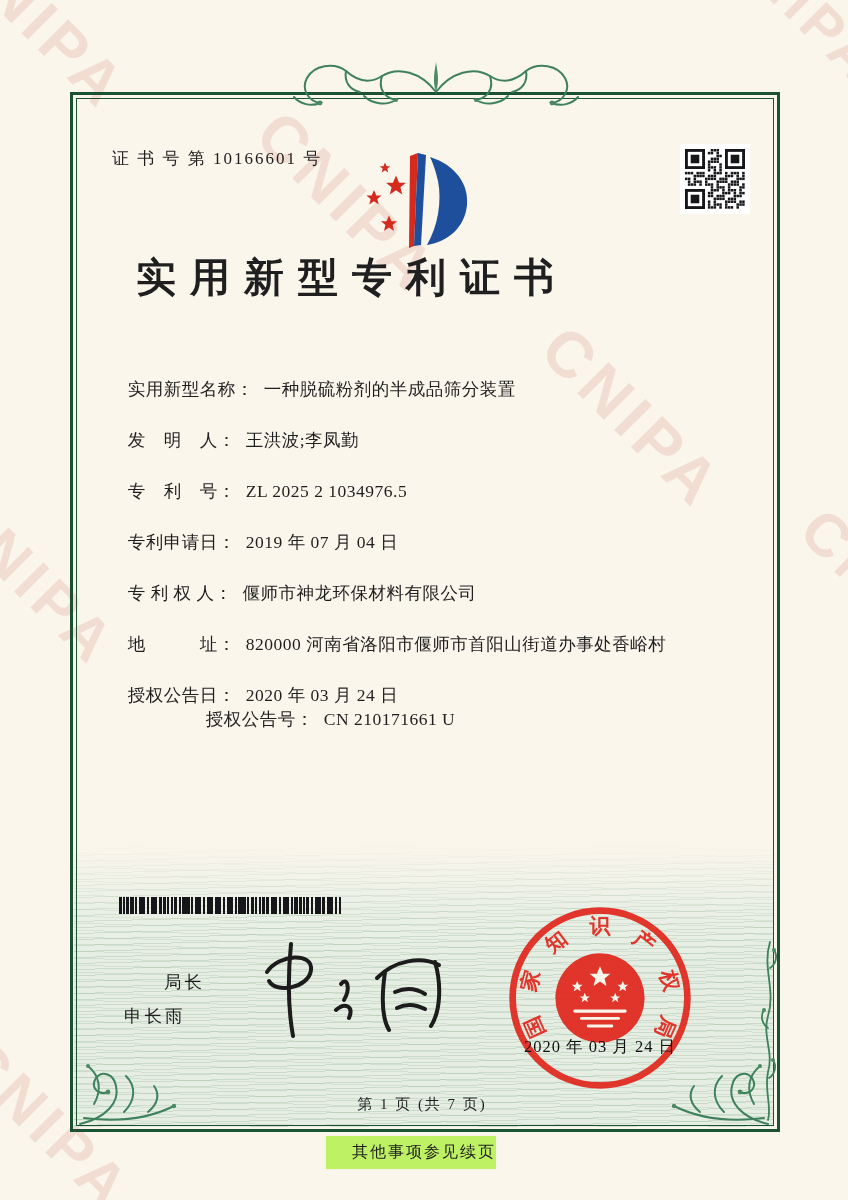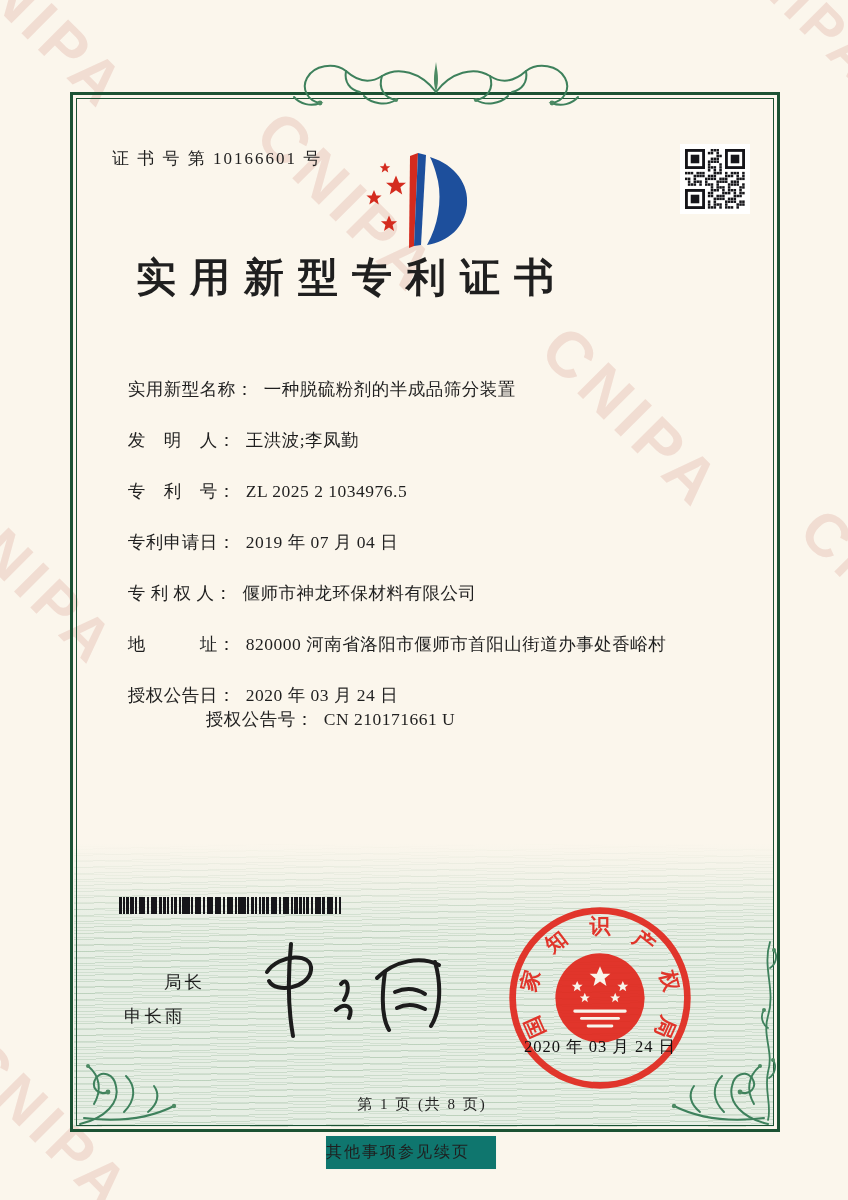--- a/index.html
+++ b/index.html
@@ -43,22 +43,22 @@
         background:
           repeating-linear-gradient(90deg,#16161a 0 2px,transparent 2px 4px),
           repeating-linear-gradient(90deg,#16161a 0 1px,transparent 1px 7px),
           repeating-linear-gradient(90deg,#16161a 0 3px,transparent 3px 11px);}
 
   .signer-title{left:124px;top:970px;font-size:17.5px;z-index:11;letter-spacing:3px;margin-left:40px;}
   .signer-name{left:124px;top:1004px;font-size:17.5px;z-index:11;letter-spacing:3px;}
 
   .pageinfo{left:70px;top:1095px;width:704px;text-align:center;font-size:15px;
             letter-spacing:2px;z-index:11;}
-  .notebox{left:326px;top:1136px;width:170px;padding:6px 0;background:#0f766e;
-           text-align:left;font-size:16px;letter-spacing:2px;z-index:10;
+  .notebox{left:326px;top:1136px;width:170px;padding:6px 0;background:#bef264;
+           text-align:right;font-size:16px;letter-spacing:2px;z-index:10;
            box-shadow:0 0 2px rgba(0,0,0,0.04);}
 
   .qrwrap{left:680px;top:144px;width:70px;height:70px;background:#fff;z-index:10;
           display:flex;align-items:center;justify-content:center;}
   .sealdate{left:505px;top:1036px;width:190px;text-align:center;font-size:16.5px;
             color:#111;z-index:13;letter-spacing:1px;}
   svg{display:block;}
 </style>
 </head>
 <body>
@@ -386,14 +386,14 @@
       <path transform="translate(84,100) scale(0.55)" d="M0,-10 L2.9,-3.1 L9.5,-3.1 L4.2,1.2 L5.9,8.1 L0,4 L-5.9,8.1 L-4.2,1.2 L-9.5,-3.1 L-2.9,-3.1 Z"></path>
       <path transform="translate(116,100) scale(0.55)" d="M0,-10 L2.9,-3.1 L9.5,-3.1 L4.2,1.2 L5.9,8.1 L0,4 L-5.9,8.1 L-4.2,1.2 L-9.5,-3.1 L-2.9,-3.1 Z"></path>
       <rect x="72" y="112" width="56" height="3.5" rx="1.5"></rect>
       <rect x="79" y="120" width="42" height="3" rx="1.5"></rect>
       <rect x="86" y="128" width="28" height="3" rx="1.5"></rect>
     </g>
   </g>
 </svg>
 <div class="abs sealdate">2020 年 03 月 24 日</div>
 
-<div class="abs pageinfo">第 1 页 (共 8 页)</div>
+<div class="abs pageinfo">第 1 页 (共 7 页)</div>
 <div class="abs notebox">其他事项参见续页</div>
 
 </body></html>

